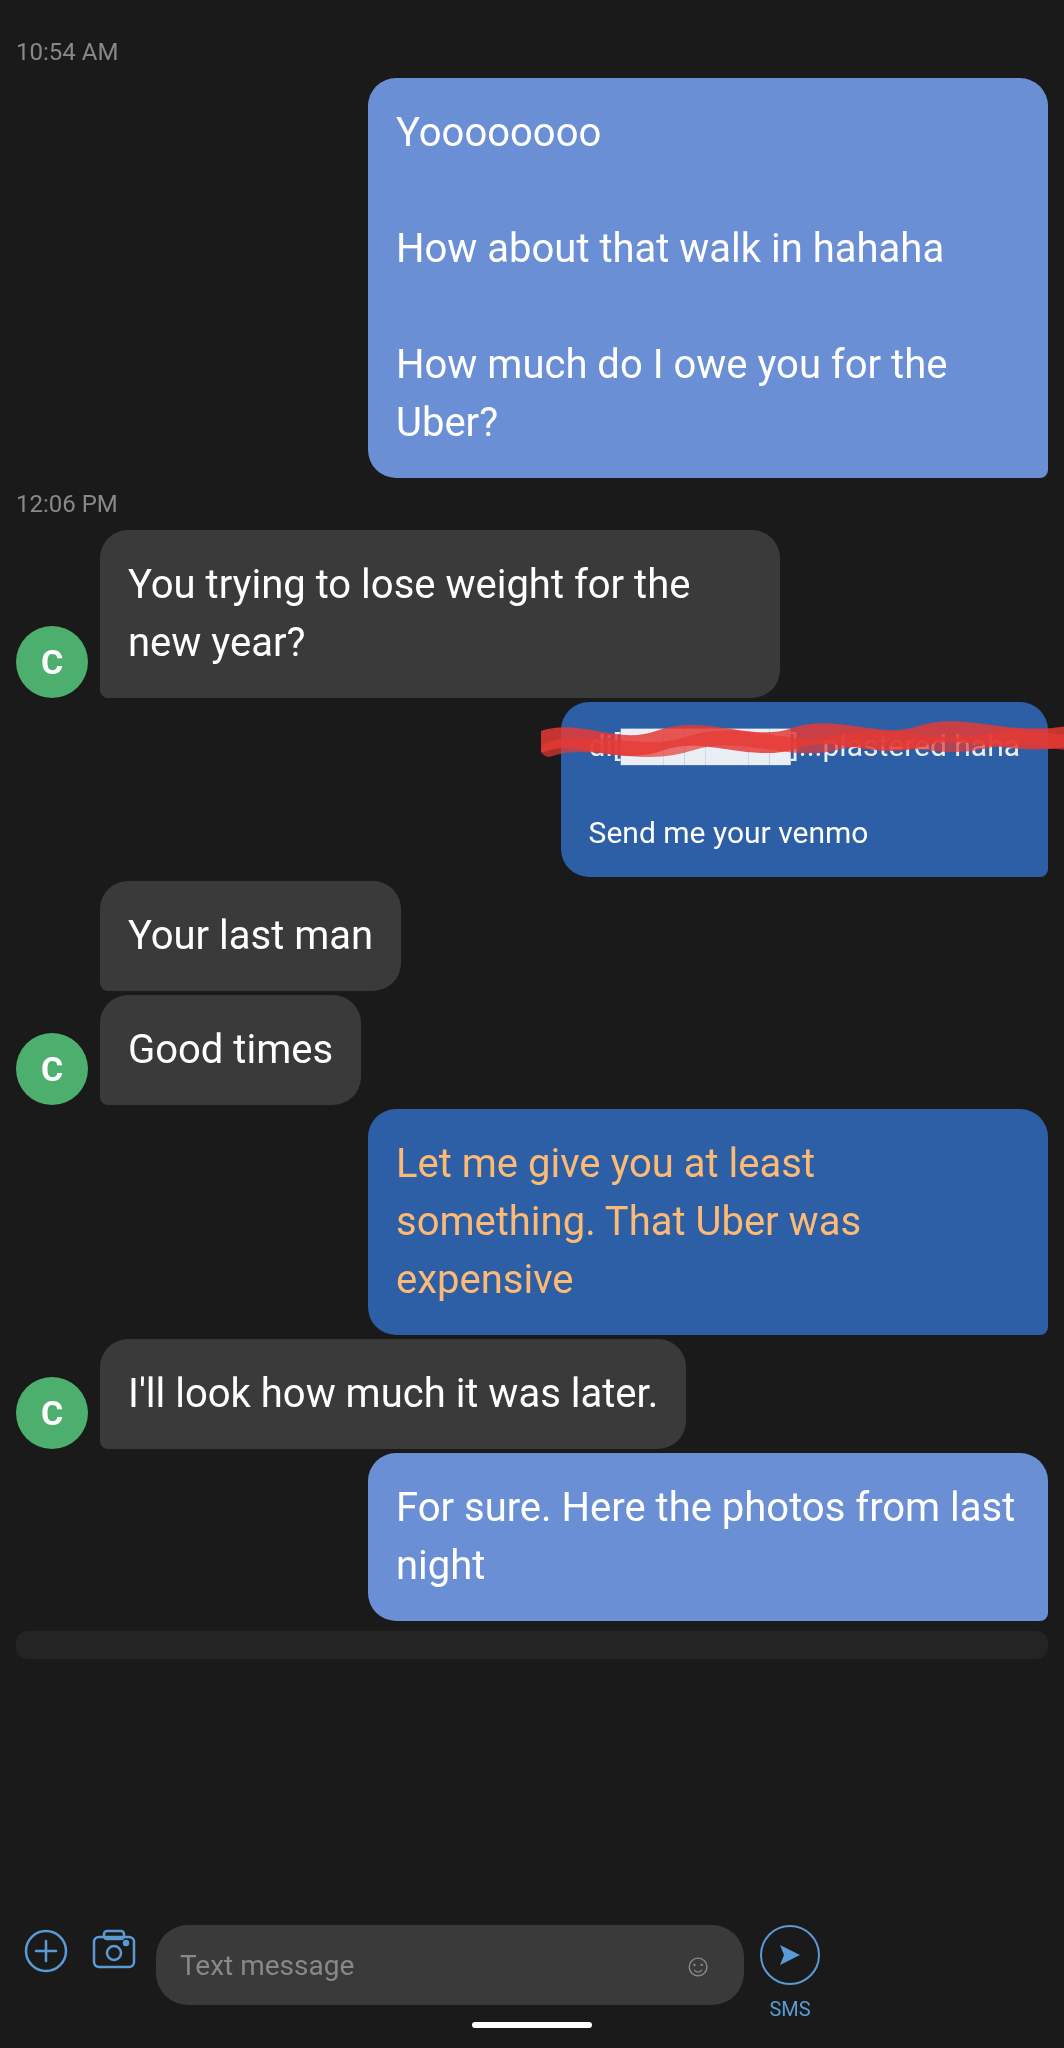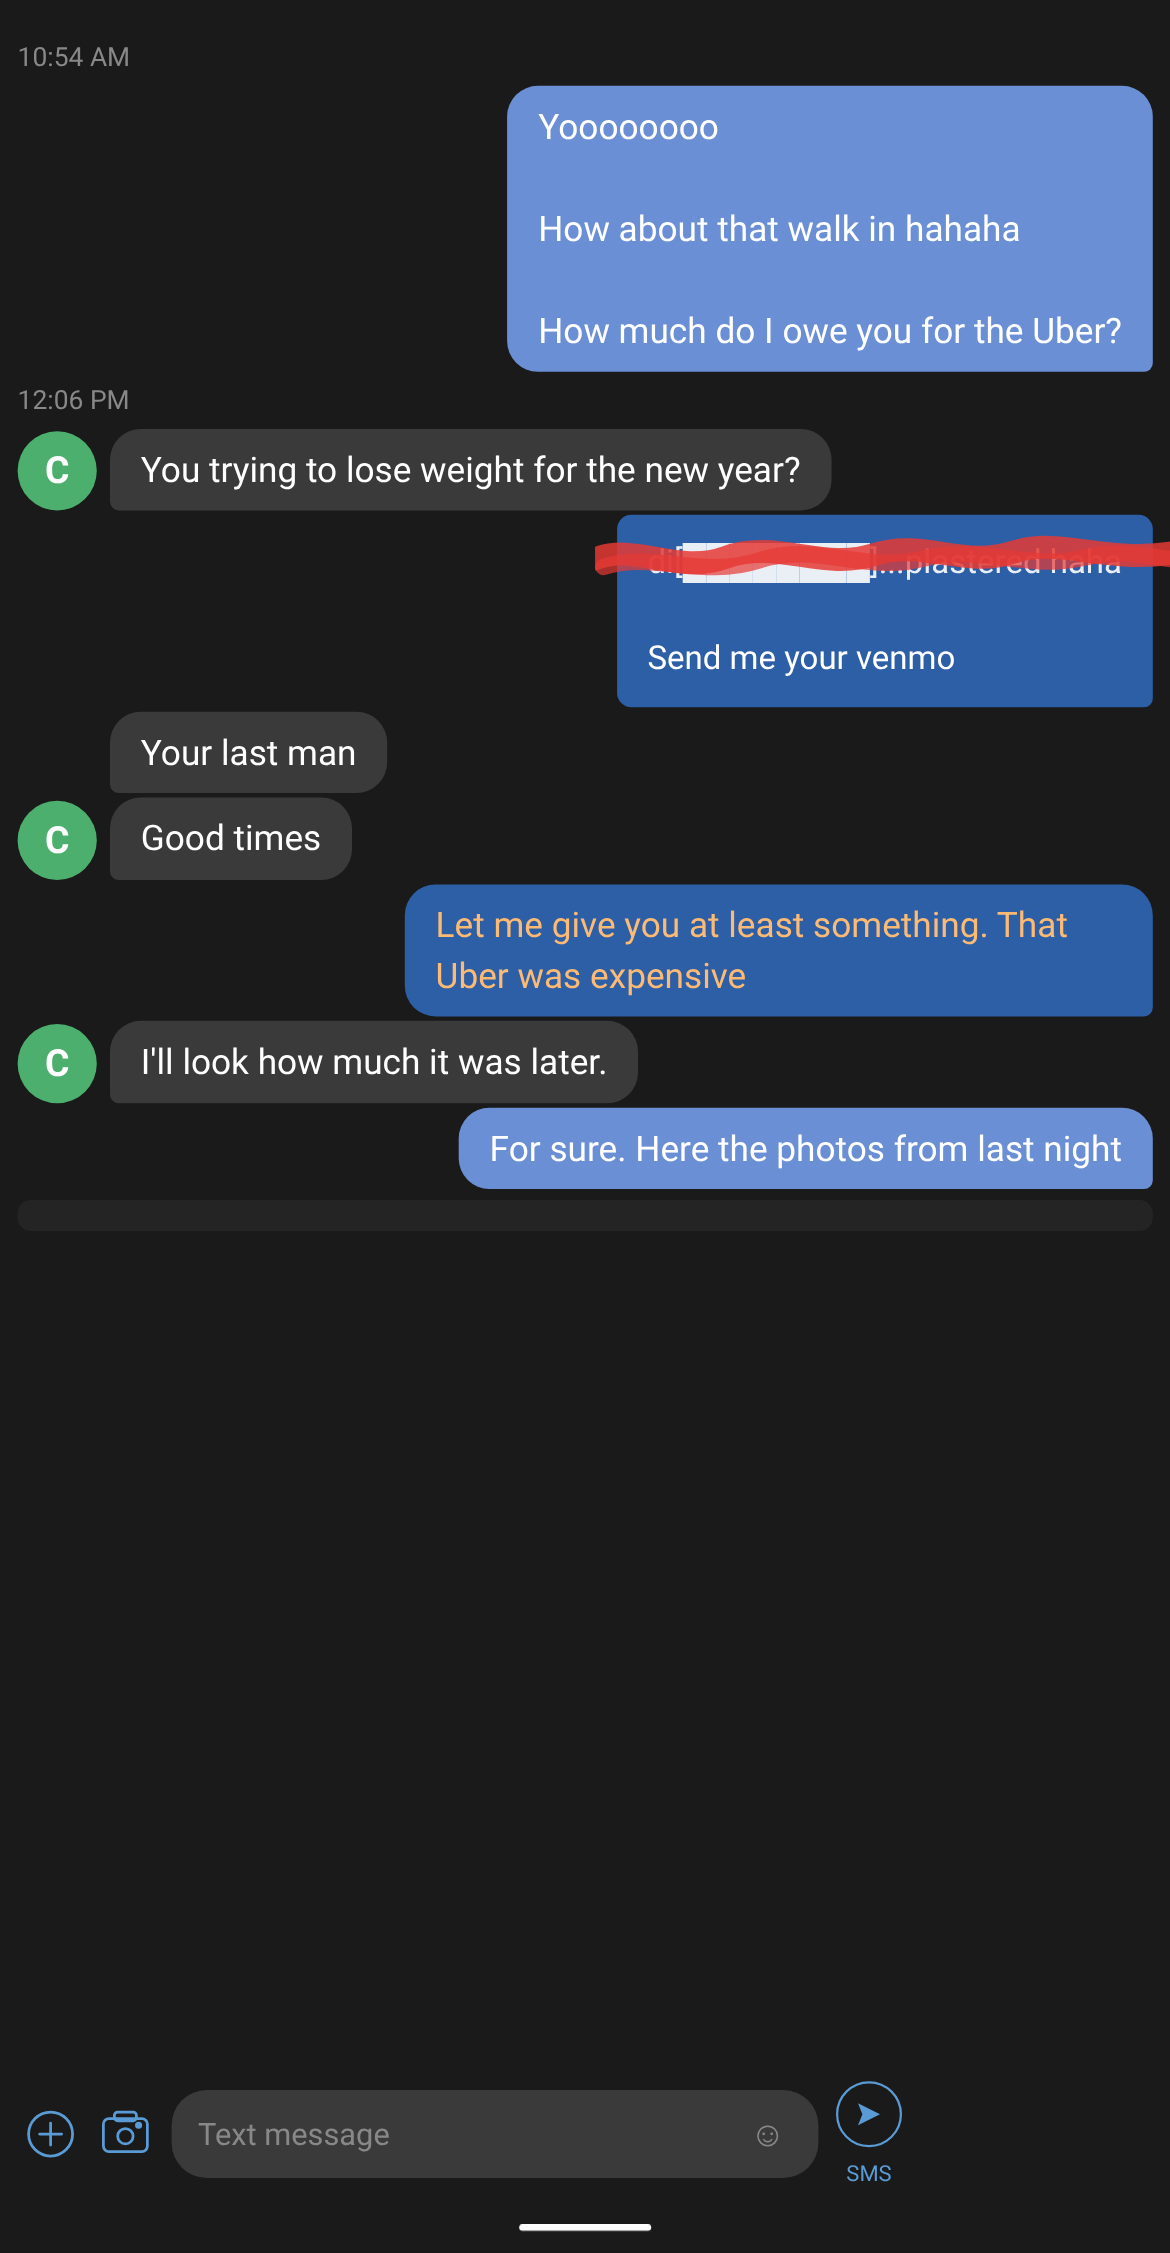--- a/index.html
+++ b/index.html
@@ -61,23 +61,23 @@
       align-self: flex-end;
     }
 
     .avatar-placeholder {
       width: 72px;
       flex-shrink: 0;
     }
 
     .bubble {
       max-width: 680px;
-      padding: 14px 28px;
+      padding: 26px 28px;
       border-radius: 28px;
-      font-size: 32px;
+      font-size: 40px;
       line-height: 1.45;
       word-wrap: break-word;
     }
 
     .bubble.sent {
       background-color: #6b8fd4;
       color: #fff;
       border-bottom-right-radius: 8px;
     }
 
@@ -101,23 +101,23 @@
       height: 60px;
       z-index: 10;
       pointer-events: none;
     }
 
     .bottom-bar {
       position: fixed;
       bottom: 0;
       width: 840px;
       background-color: #1a1a1a;
-      padding: 16px 20px 60px 20px;
-      display: flex;
-      align-items: center;
+      padding: 16px 20px 27px 20px;
+      display: flex;
+      align-items: flex-start;
       gap: 16px;
     }
 
     .bottom-icon {
       width: 52px;
       height: 52px;
       display: flex;
       align-items: center;
       justify-content: center;
       flex-shrink: 0;
@@ -195,21 +195,21 @@
       margin-bottom: 10px;
     }
 
     .messages-top-area {
       padding-top: 10px;
     }
 
     .bubble-redacted {
       background-color: #2d5fa6;
       color: #fff;
-      border-radius: 13px;
+      border-radius: 28px;
       border-bottom-right-radius: 8px;
       padding: 22px 28px;
       font-size: 30px;
       line-height: 1.45;
       position: relative;
       max-width: 680px;
       overflow: visible;
     }
 
     .redacted-text {

